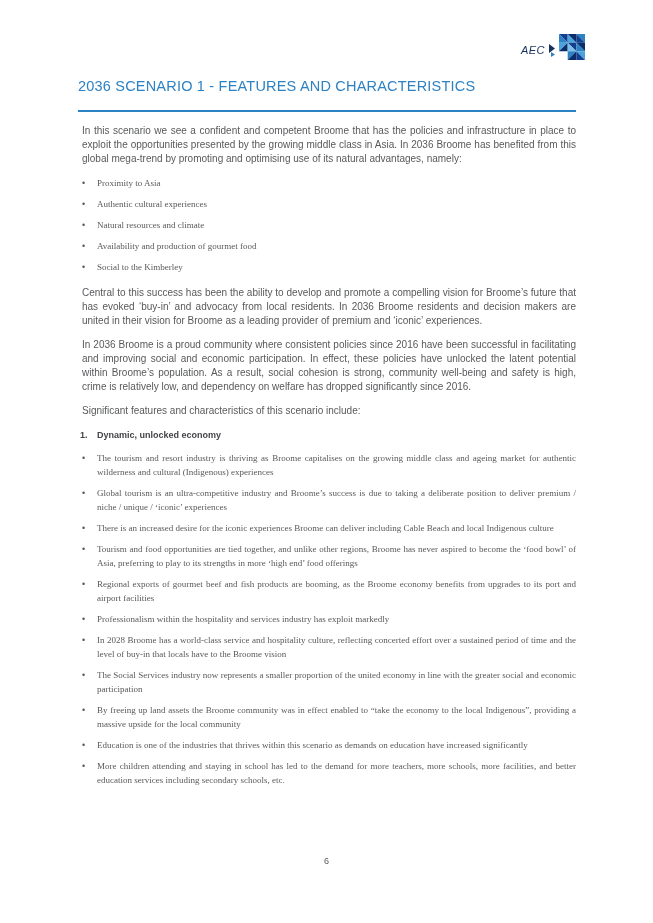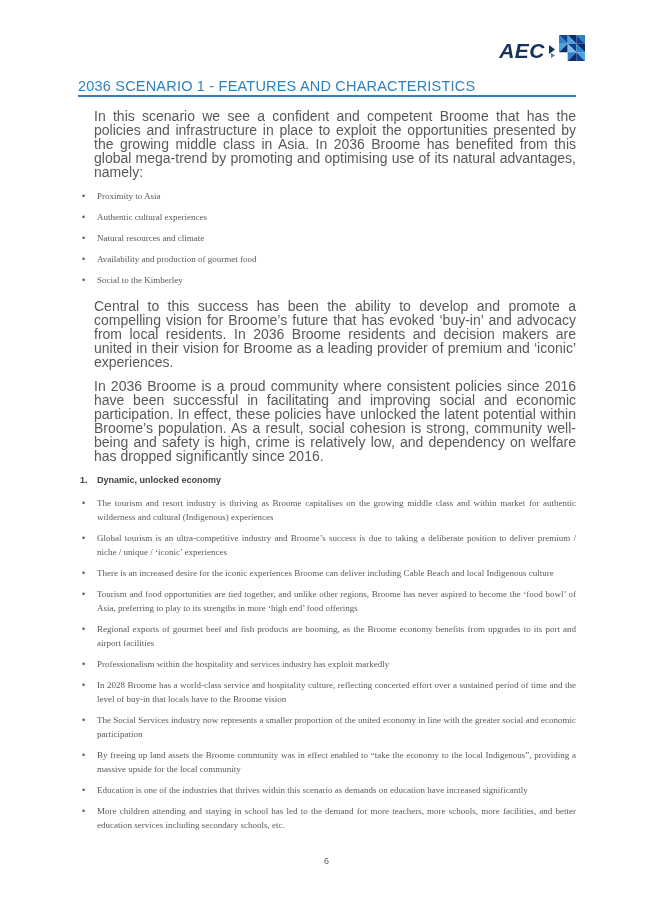--- a/index.html
+++ b/index.html
@@ -15,48 +15,48 @@
   }
   .logo {
     position: absolute;
     top: 34px;
     right: 68px;
     display: flex;
     align-items: center;
     gap: 3px;
   }
   .logo-text {
-    font-size: 21px;
-    font-weight: bold;
+    font-size: 11px;
+    font-weight: normal;
     font-style: italic;
     color: #16325c;
     letter-spacing: 0.5px;
     line-height: 1;
     padding-top: 6px;
   }
   .content {
     position: absolute;
     left: 78px;
     top: 78px;
     width: 498px;
   }
   h1.doc-title {
     margin: 0 0 12px 0;
     font-size: 14.5px;
     font-weight: 400;
     letter-spacing: 0.2px;
     color: #2d82c4;
     border-bottom: 2px solid #2d82c4;
-    padding-bottom: 0;
+    padding-bottom: 15px;
     line-height: 1.2;
     white-space: nowrap;
   }
   p.body-para {
-    margin: 0 0 10px 16px;
-    font-size: 14px;
+    margin: 0 0 10px 4px;
+    font-size: 10px;
     line-height: 14px;
     text-align: justify;
   }
   ul.doc-list {
     list-style: none;
     margin: 2px 0 12px 0;
     padding: 0;
   }
   ul.doc-list li {
     display: flex;
@@ -162,31 +162,32 @@
         <li>
           <span class="bullet">•</span>
           <span class="bullet-text">Social to the Kimberley</span>
         </li>
       </ul>
 
     <p class="body-para">Central to this success has been the ability to develop and promote a compelling vision for Broome’s future that has evoked ‘buy-in’ and advocacy from local residents. In 2036 Broome residents and decision makers are united in their vision for Broome as a leading provider of premium and ‘iconic’ experiences.</p>
 
     <p class="body-para">In 2036 Broome is a proud community where consistent policies since 2016 have been successful in facilitating and improving social and economic participation. In effect, these policies have unlocked the latent potential within Broome’s population. As a result, social cohesion is strong, community well-being and safety is high, crime is relatively low, and dependency on welfare has dropped significantly since 2016.</p>
 
+    <p class="body-para">Significant features and characteristics of this scenario include:</p>
 
     <div class="section-heading">
       <span class="num">1.</span>
       <span>Dynamic, unlocked economy</span>
     </div>
 
     <ul class="doc-list">
 
         <li>
           <span class="bullet">•</span>
-          <span class="bullet-text">The tourism and resort industry is thriving as Broome capitalises on the growing middle class and within market for authentic wilderness and cultural (Indigenous) experiences</span>
+          <span class="bullet-text">The tourism and resort industry is thriving as Broome capitalises on the growing middle class and ageing market for authentic wilderness and cultural (Indigenous) experiences</span>
         </li>
 
         <li>
           <span class="bullet">•</span>
           <span class="bullet-text">Global tourism is an ultra-competitive industry and Broome’s success is due to taking a deliberate position to deliver premium / niche / unique / ‘iconic’ experiences</span>
         </li>
 
         <li>
           <span class="bullet">•</span>
           <span class="bullet-text">There is an increased desire for the iconic experiences Broome can deliver including Cable Beach and local Indigenous culture</span>

